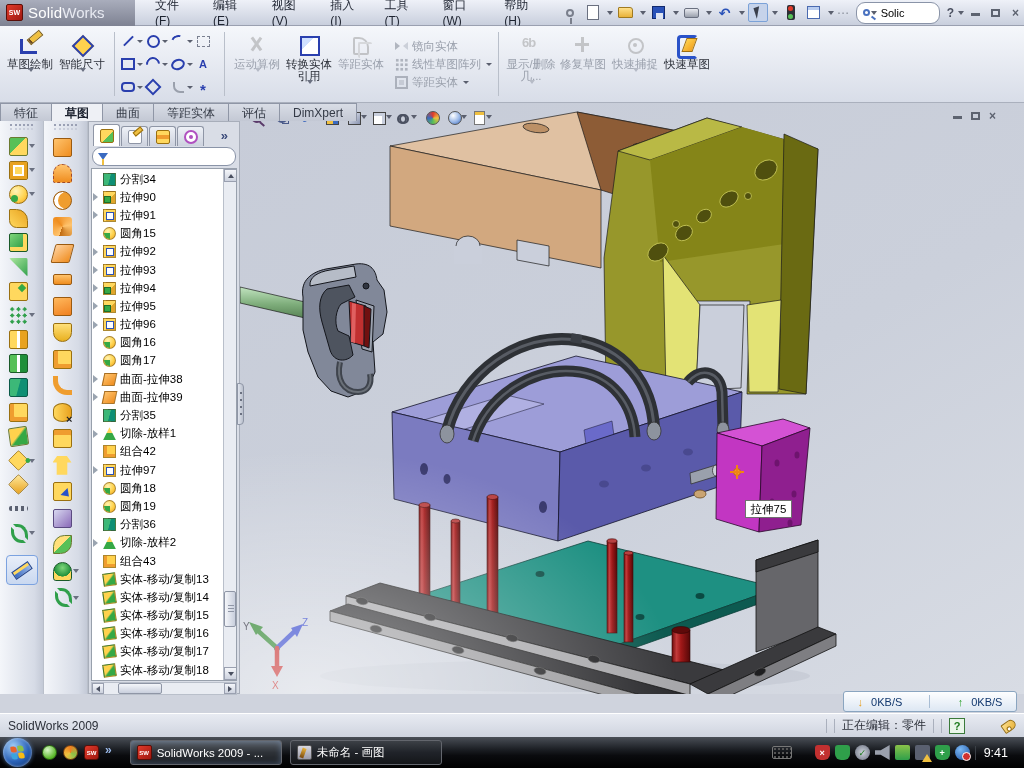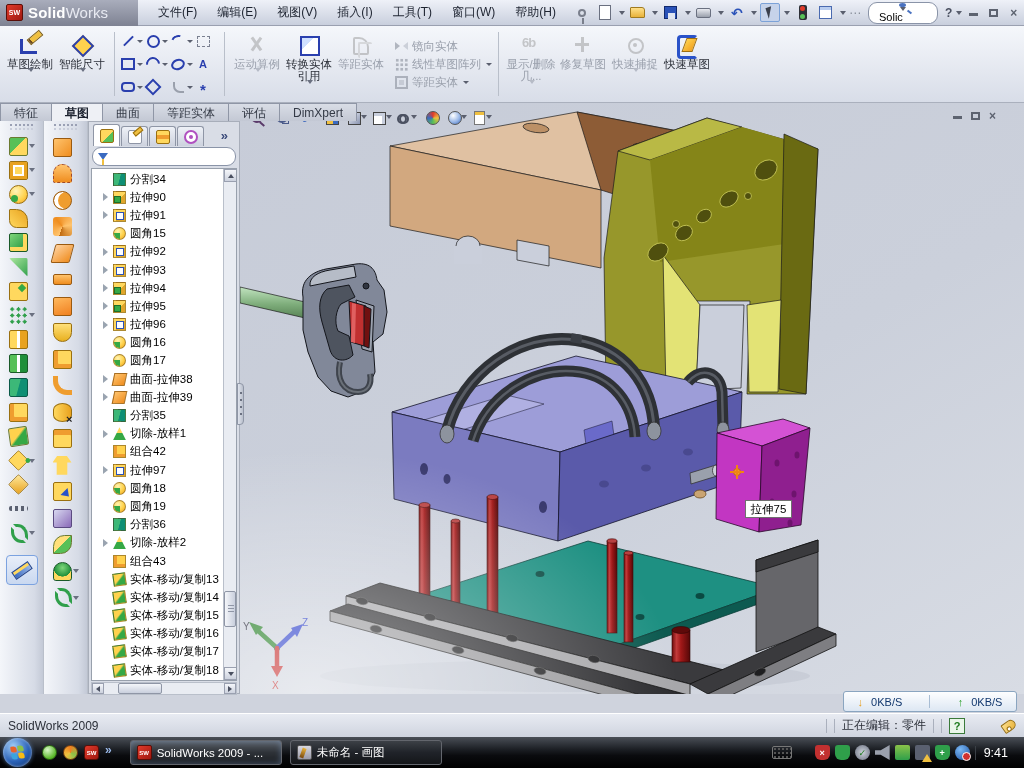--- a/index.html
+++ b/index.html
@@ -6,41 +6,41 @@
   html,body { width:1024px; height:768px; overflow:hidden; }
   body { font-family:"Liberation Sans","DejaVu Sans",sans-serif; font-size:12px; }
   #app { position:relative; width:1024px; height:768px; background:#cfd3dd; overflow:hidden; }
 
   
   #titlebar { position:absolute; left:0; top:0; width:1024px; height:26px;
     background:linear-gradient(#eef1f8,#c9cfdd); display:flex; align-items:center; border-bottom:1px solid #9aa0b0;}
   #brand { height:26px; width:138px; background:linear-gradient(#a9adbc,#7e8292); display:flex; align-items:center; gap:5px; padding-left:6px; }
   .swcube { width:17px; height:17px; background:linear-gradient(135deg,#e03a2a,#a01810); border:1px solid #5a0e08; color:#fff;
     font-size:7px; font-weight:bold; display:flex; align-items:center; justify-content:center; border-radius:2px;}
-  .brand-b { color:#fff; font-weight:bold; font-size:15px; letter-spacing:.2px;}
+  .brand-b { color:#fff; font-weight:normal; font-size:15px; letter-spacing:.2px;}
   .brand-l { color:#e8eaf2; font-size:15px; }
   #menus { display:flex; margin-left:10px; }
   .menuitem { padding:3px 10px; color:#1d2330; cursor:default; }
   #qat { display:flex; align-items:center; margin-left:6px; gap:3px; }
   .qbtn { width:20px; height:19px; display:flex; align-items:center; justify-content:center; position:relative; border-radius:2px;}
   .qbtn.pressed { background:#c6d3ea; border:1px solid #7ba2d8; }
   .car { width:0; height:0; border-left:3px solid transparent; border-right:3px solid transparent; border-top:4px solid #5a5f6e; margin-left:1px;}
   .ic-pin { width:8px; height:8px; border:2px solid #7a7f8c; border-radius:50%; position:relative;}
   .ic-pin::after { content:""; position:absolute; left:2px; top:7px; width:2px; height:6px; background:#7a7f8c;}
   .ic-new { width:12px; height:15px; background:#fff; border:1px solid #6a7080; }
   .ic-open { width:15px; height:11px; background:linear-gradient(#ffe08a,#e8b23a); border:1px solid #a07a20; border-radius:1px 3px 1px 1px;}
   .ic-save { width:13px; height:13px; background:#2a52b8; border:1px solid #122a6e; position:relative;}
   .ic-save::after { content:""; position:absolute; left:3px; top:6px; width:7px; height:6px; background:#dfe5f2;}
   .ic-print { width:15px; height:10px; background:linear-gradient(#e8eaf0,#9aa0ac); border:1px solid #6a7080; border-radius:2px;}
   .ic-undo { color:#2a52b8; font-weight:bold; font-size:14px; line-height:1;}
   .ic-cursor { width:0; height:0; border-left:6px solid #3a3f4c; border-bottom:11px solid transparent; transform:rotate(-18deg);}
   .ic-light { width:8px; height:15px; background:#2c2f36; border-radius:2px; display:flex; flex-direction:column; align-items:center; justify-content:space-around;}
   .ic-light i { width:5px; height:5px; border-radius:50%; display:block;}
   .ic-opts { width:13px; height:13px; background:#fff; border:1px solid #4a6ab0; box-shadow:inset 0 3px 0 #b9cdf0;}
-  #searchpill { display:flex; align-items:center; background:#fff; border:1px solid #8a94a8; border-radius:9px; height:22px; padding:0 6px; margin:0 4px;flex-direction:column; }
+  #searchpill { display:flex; align-items:center; background:#fff; border:1px solid #8a94a8; border-radius:9px; height:22px; padding:0 6px; margin:0 4px; }
   .ic-mag { width:7px; height:7px; border:2px solid #4a72c0; border-radius:50%; position:relative; }
   .ic-mag::after { content:""; position:absolute; left:6px; top:6px; width:5px; height:2px; background:#4a72c0; transform:rotate(40deg); }
   #searchpill input { border:none; outline:none; width:52px; font-size:11px; margin-left:4px; font-family:inherit;}
   .winbtn { color:#5d6370; font-weight:bold; font-size:12px; width:17px; text-align:center; }
   .wb-min { display:inline-block; width:9px; height:3px; background:#5d6370; margin-bottom:1px;}
   .wb-res { display:inline-block; width:9px; height:8px; border:2px solid #5d6370; }
   .helpq { color:#4a5060; font-weight:bold; }
 
   
   #cm { position:absolute; left:0; top:26px; width:1024px; height:77px; background:linear-gradient(#f5f7fb,#d8dde8);
@@ -174,21 +174,21 @@
   .pt-prop::after { content:""; position:absolute; right:-2px; top:-2px; width:8px; height:3px; background:#f0c040; transform:rotate(-40deg); border:1px solid #9a7010;}
   .pt-conf { background:linear-gradient(#ffd85e 33%,#ef9d2f 33% 66%,#ffd85e 66%); border:1px solid #9a7010;}
   .pt-dimx { background:#fff; border:2px solid #b050c0; border-radius:50%;}
   .pt-dimx::after { content:""; position:absolute; left:3px; top:3px; width:4px; height:4px; background:#b050c0; border-radius:50%;}
   .pchev { margin-left:auto; color:#3a4a7a; font-weight:bold; font-size:13px; padding-right:3px;}
   #pfilter { height:19px; margin:1px 1px 2px; background:#fff; border:1px solid #8a94a8; border-radius:9px; display:flex; align-items:center; padding-left:5px; gap:4px;}
   .ic-funnel { width:0; height:0; border-left:5px solid transparent; border-right:5px solid transparent; border-top:7px solid #3a6ac0; position:relative;}
   .ic-funnel::after { content:""; position:absolute; left:-1px; top:-1px; width:2px; height:6px; background:#f0c040;}
   #tree { position:relative; height:513px; background:#fff; border:1px solid #98a0ac; overflow:hidden; }
   #treelist { position:absolute; left:0; top:1px; right:13px; }
-  .trow { height:18.2px; display:flex; align-items:center; white-space:nowrap; overflow:hidden; padding-left:11px;}
+  .trow { height:18.2px; display:flex; align-items:center; white-space:nowrap; overflow:hidden; padding-left:1px;}
   .texp { width:9px; flex:none; display:flex; align-items:center; }
   .texp::before { content:""; border-left:5px solid #9aa4b0; border-top:4px solid transparent; border-bottom:4px solid transparent; }
   .ticon { width:13px; height:13px; flex:none; margin:0 4px 0 1px; position:relative; border:1px solid rgba(90,60,10,.5); }
   .tlabel { color:#000; font-size:11.5px; }
   .ti-split { background:linear-gradient(105deg,#3cb878 48%,#0e8f74 52%); }
   .ti-ext { background:linear-gradient(135deg,#ffd85e 55%,#e0a62a 55%); }
   .ti-ext::after { content:""; position:absolute; left:0px; bottom:0px; width:5px; height:5px; background:#35a845; border:1px solid #1d6e2a;}
   .ti-ext2 { background:linear-gradient(135deg,#ffd85e 55%,#e0a62a 55%); }
   .ti-ext2::after { content:""; position:absolute; left:2px; top:2px; width:6px; height:6px; background:#fff; border:1.5px solid #2a52b8;}
   .ti-fillet { background:radial-gradient(circle at 35% 30%,#fff3b0,#ffd24d 55%,#e8a21f); border-radius:50%;}

